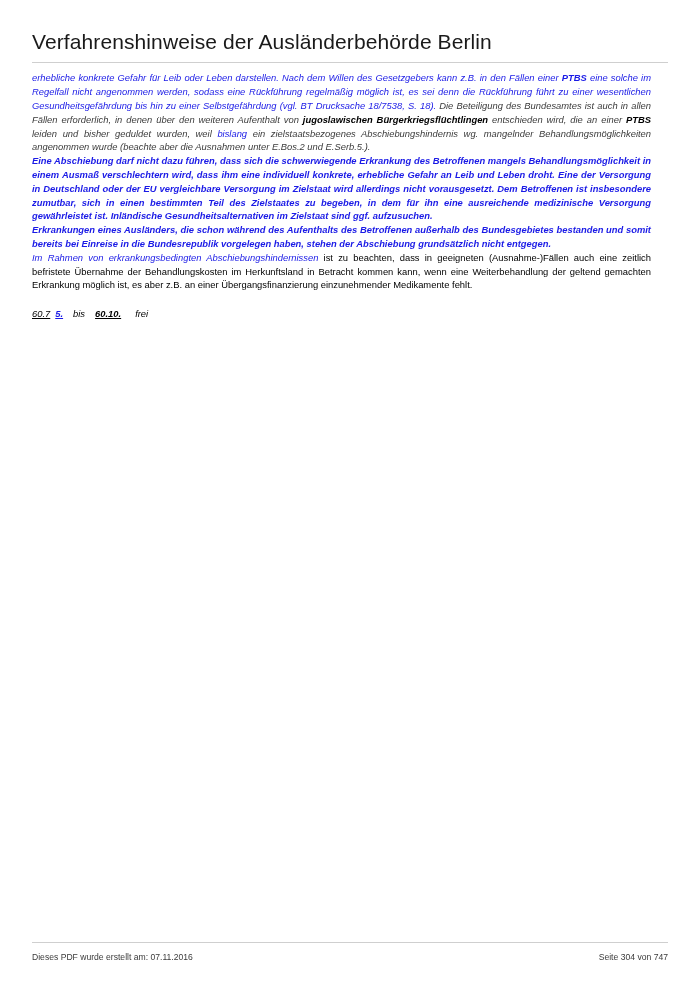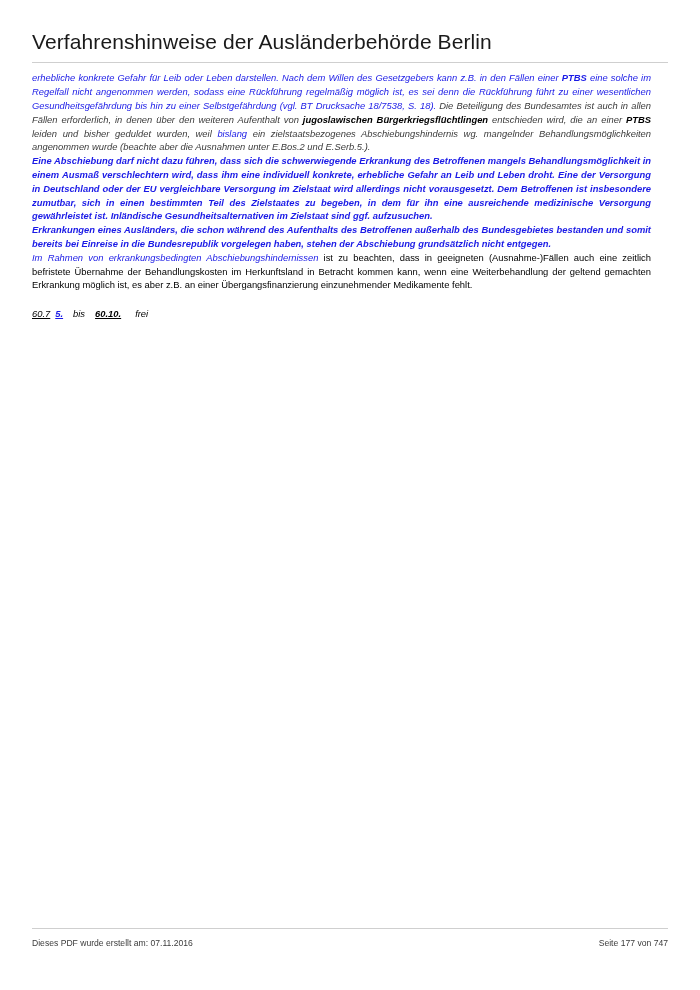--- a/index.html
+++ b/index.html
@@ -100,21 +100,21 @@
   .sec-ref .frei {
     font-style: italic;
     color: #000000;
     margin-left: 14px;
   }
   .footer {
     position: absolute;
     left: 0;
     right: 0;
     bottom: 0;
-    height: 62px;
+    height: 48px;
     padding: 0 32px;
     box-sizing: border-box;
     margin-top: 24px;
   }
   .footer-rule {
     border-top: 1px solid #cfcfcf;
     height: 0;
   }
   .footer-row {
     display: flex;
@@ -161,17 +161,17 @@
     <div class="sec-ref">
       <span class="num">60.7</span><span class="gap-s"></span><span class="num-b">5.</span><span class="gap"></span><span class="ital">bis</span><span class="gap"></span><span class="num-b2">60.10.</span><span class="frei">frei</span>
     </div>
 
   </div>
 
   <div class="footer">
     <div class="footer-rule"></div>
     <div class="footer-row">
       <span>Dieses PDF wurde erstellt am: 07.11.2016</span>
-      <span>Seite 177 von 747</span>
+      <span>Seite 304 von 747</span>
     </div>
   </div>
 
 </div>
 
 </body></html>

